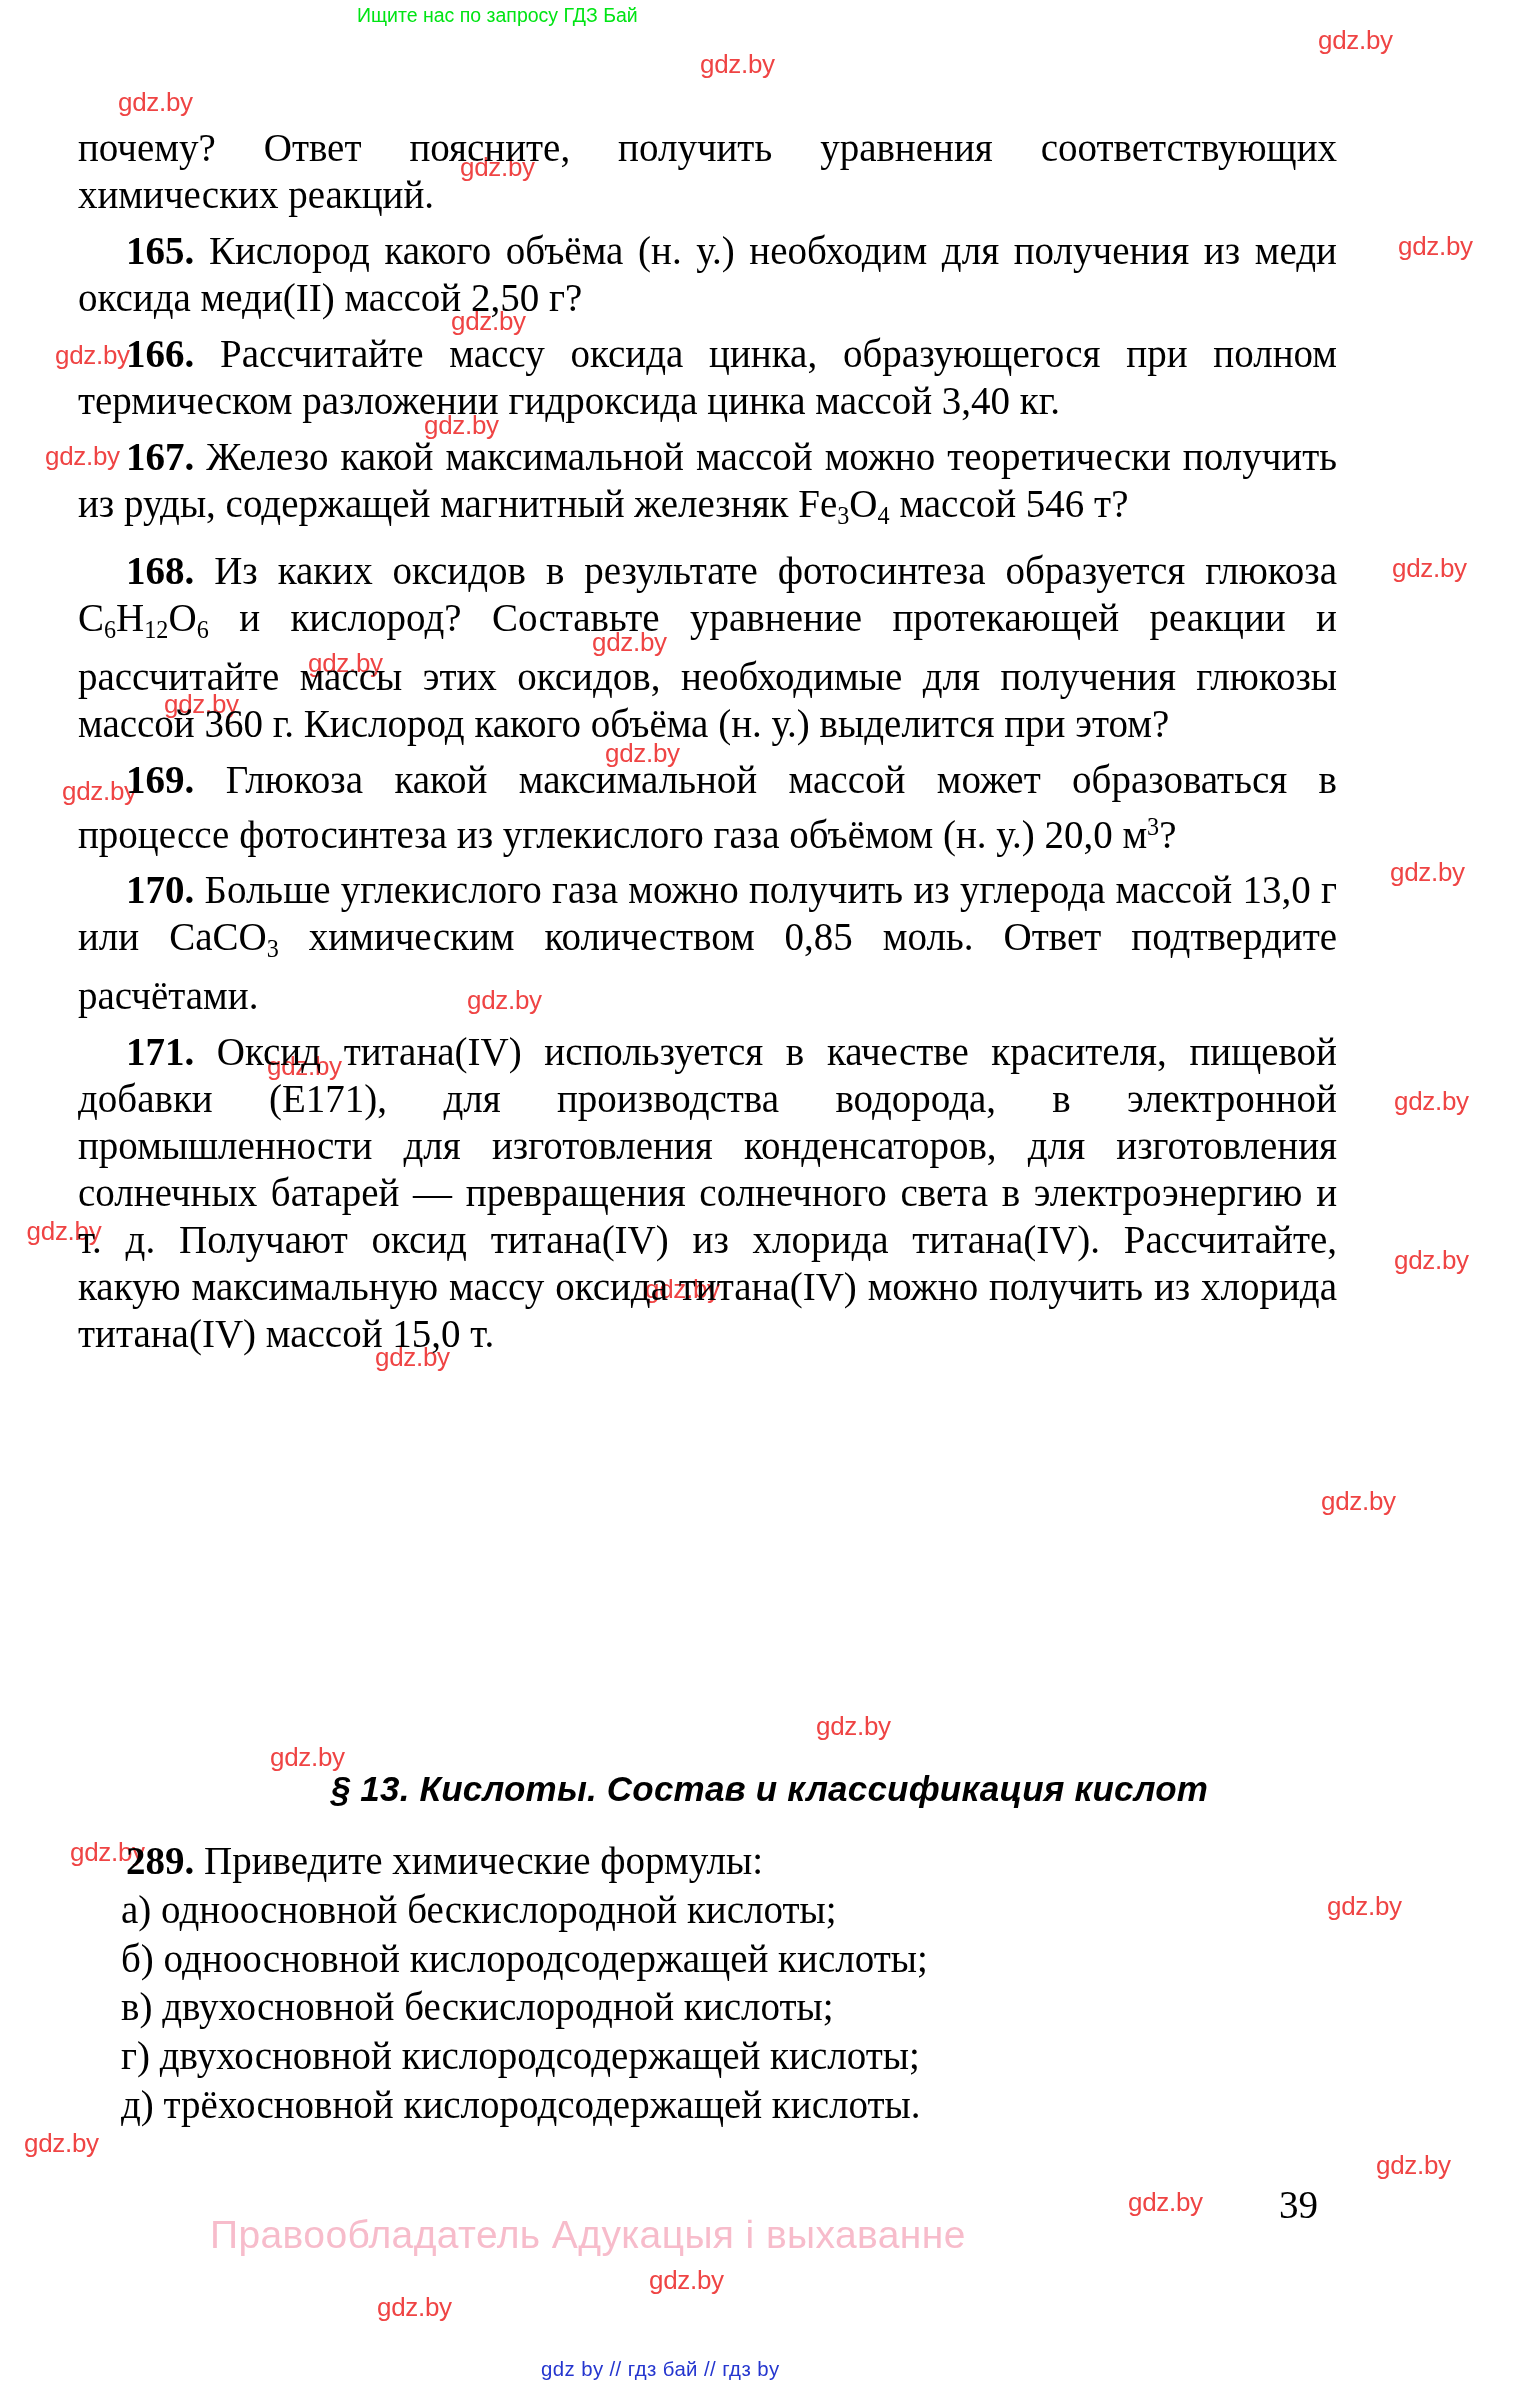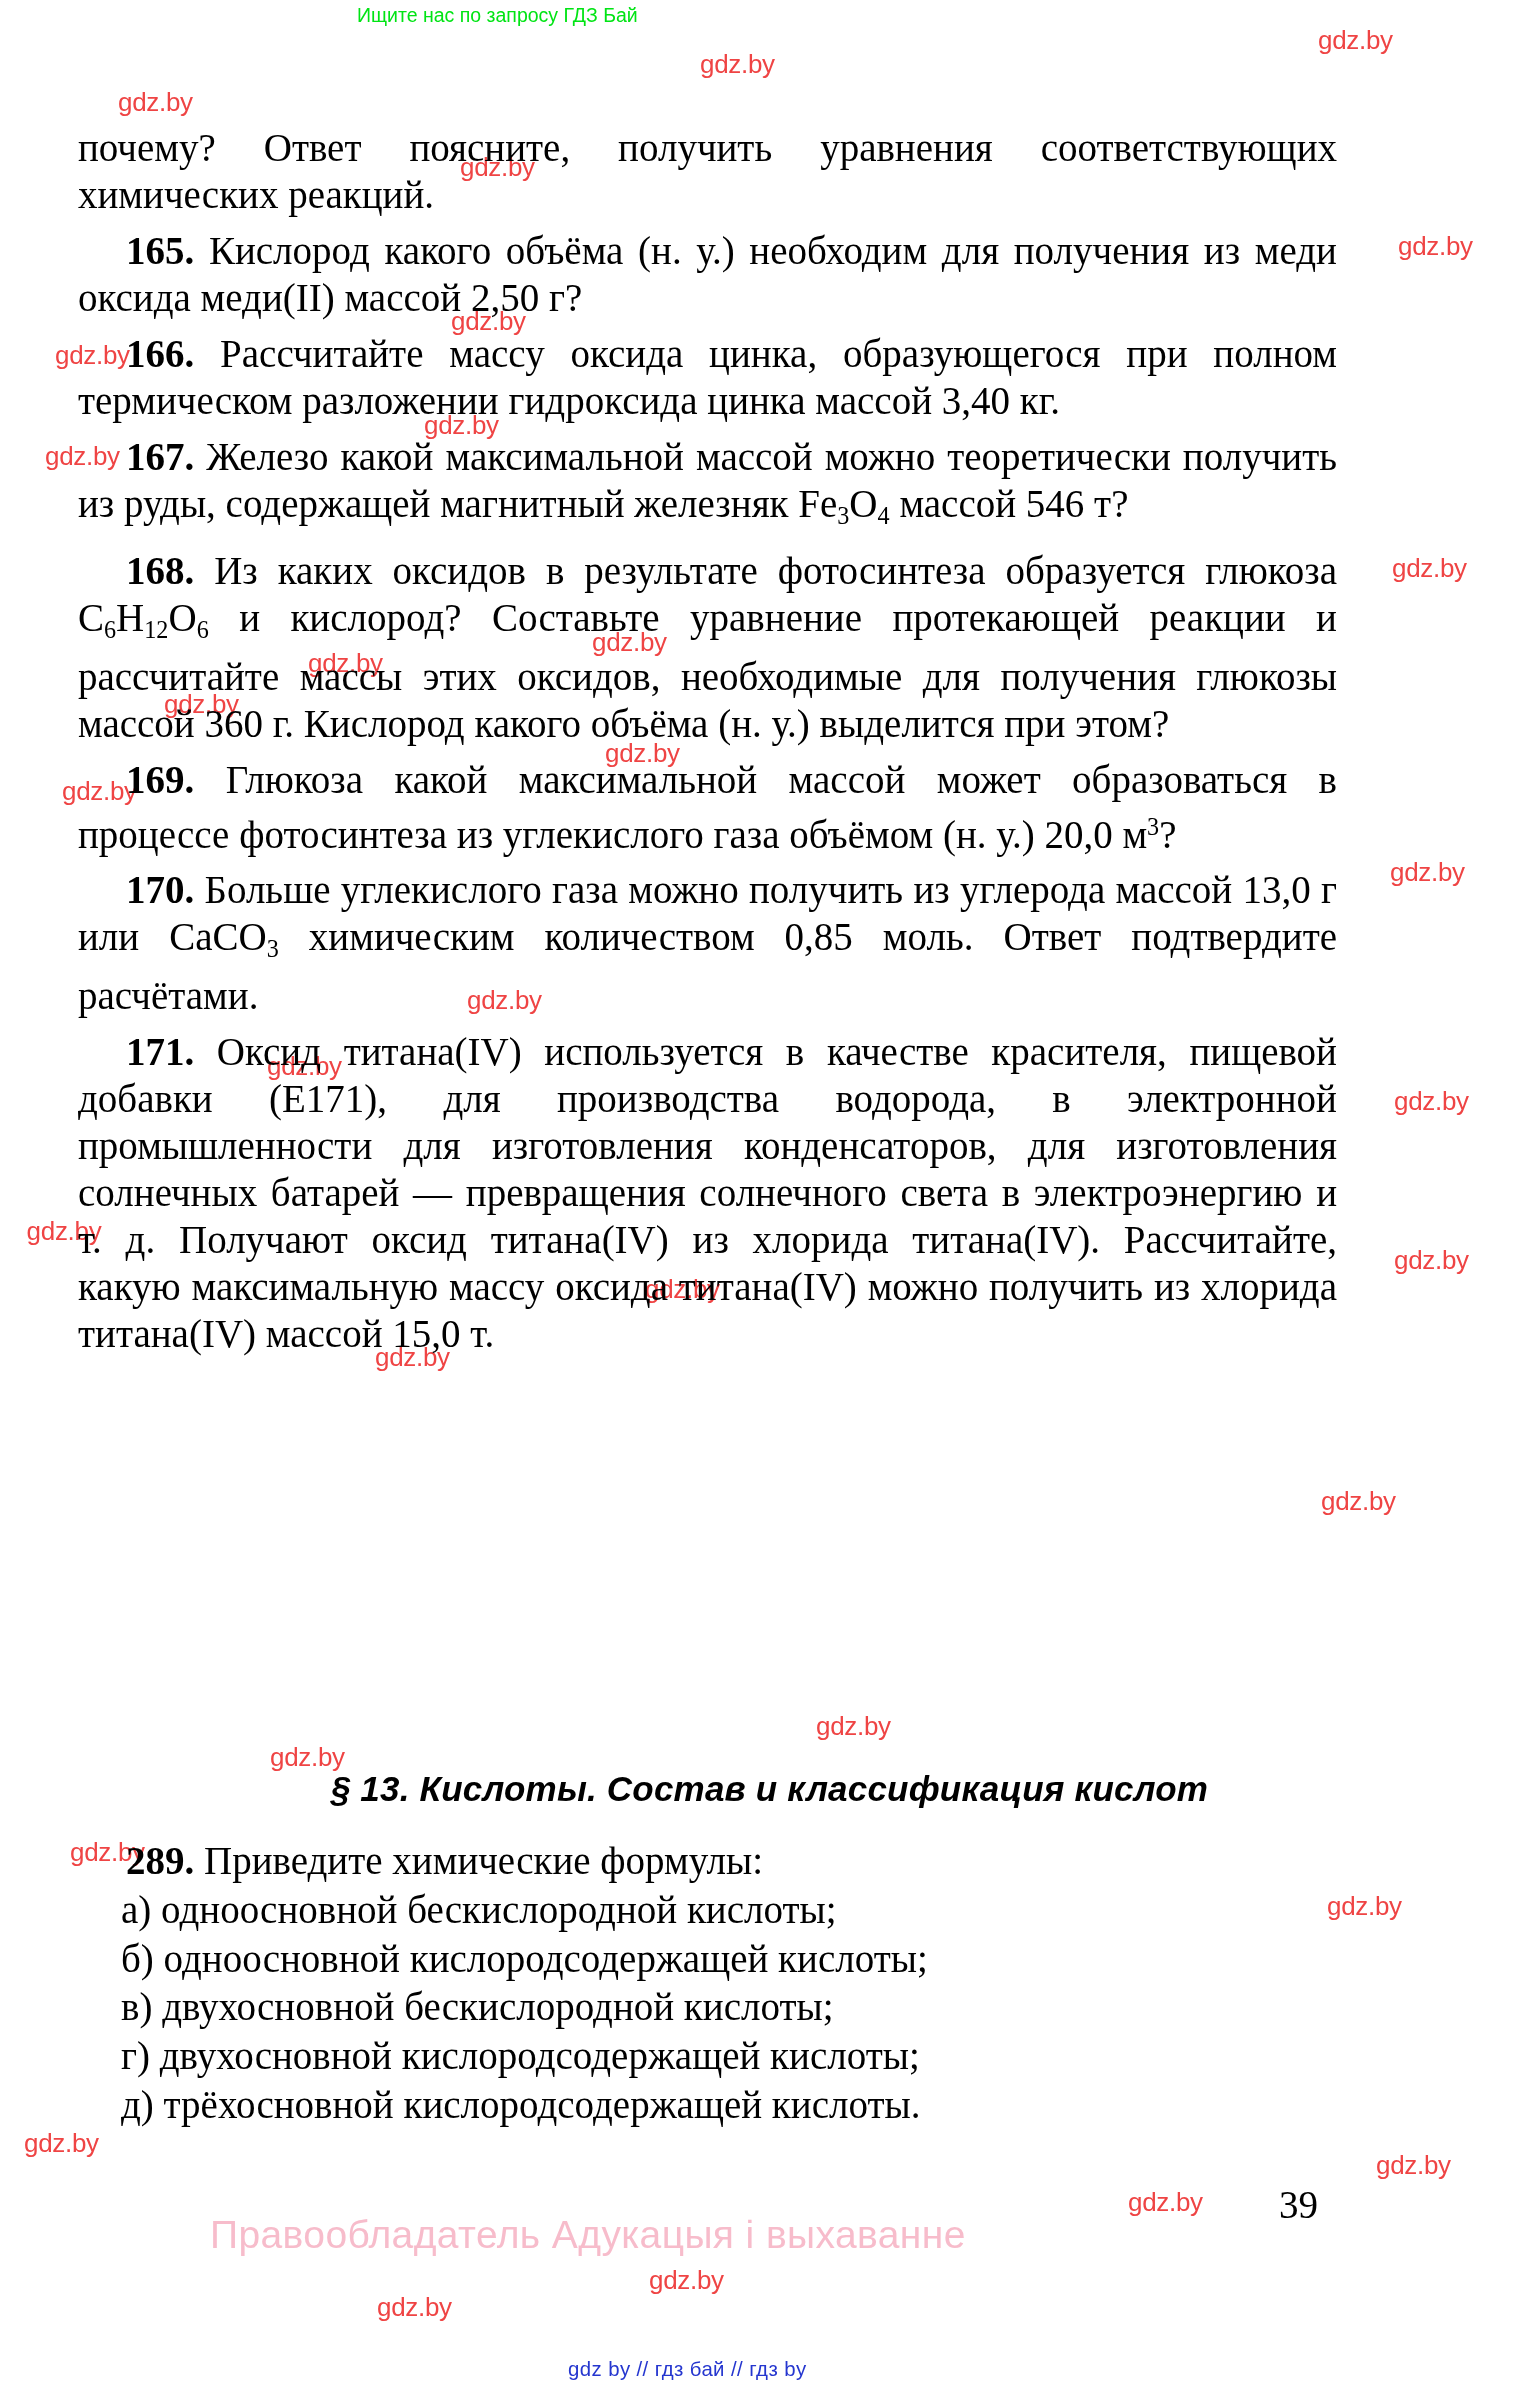--- a/index.html
+++ b/index.html
@@ -44,21 +44,20 @@
     white-space: nowrap;
     letter-spacing: 0.4px;
   }
   .wm-blue {
     position: absolute;
     font-family: "Liberation Sans", "DejaVu Sans", sans-serif;
     font-size: 20.4px;
     color: #2536cf;
     white-space: nowrap;
     letter-spacing: 0.4px;
-    margin-left: 27px;
   }
 
   
   #content {
     position: absolute;
     left: 78px;
     top: 124px;
     width: 1259px;
   }
   p.para {

